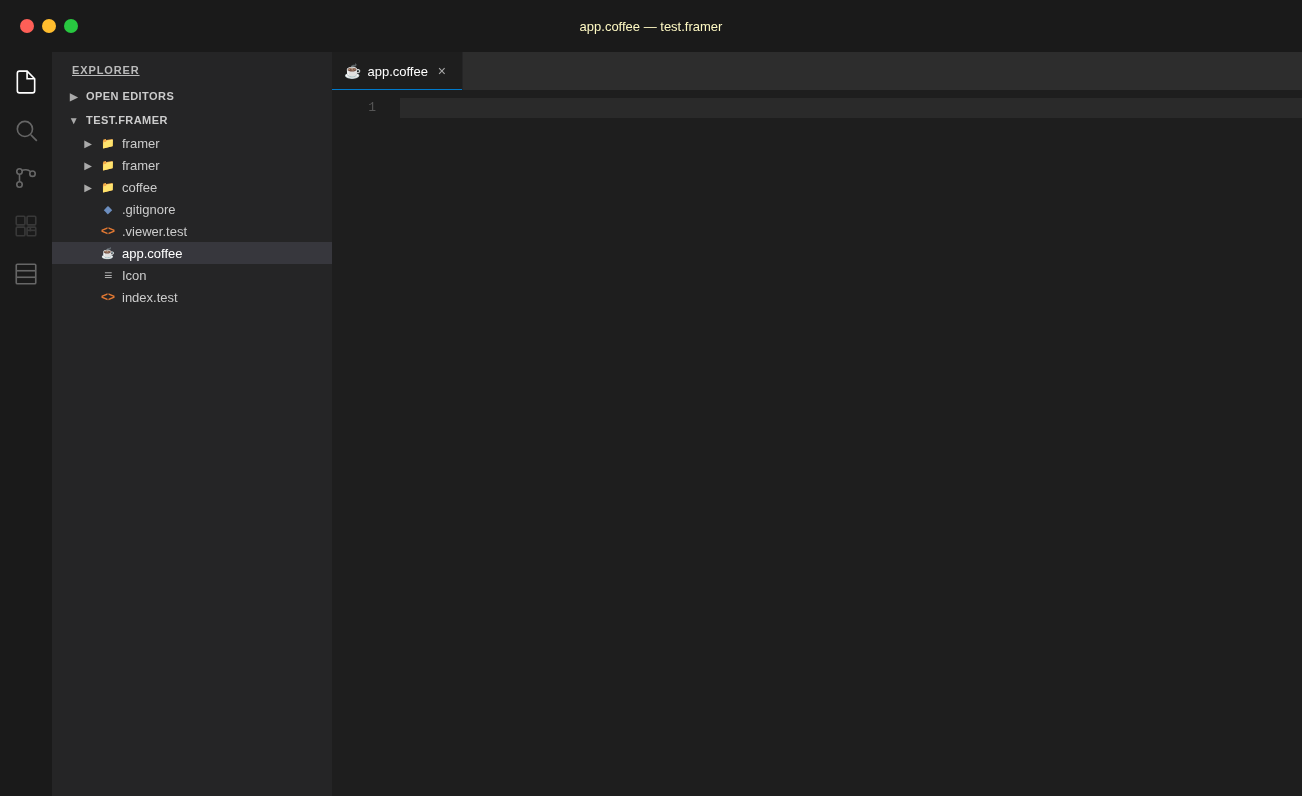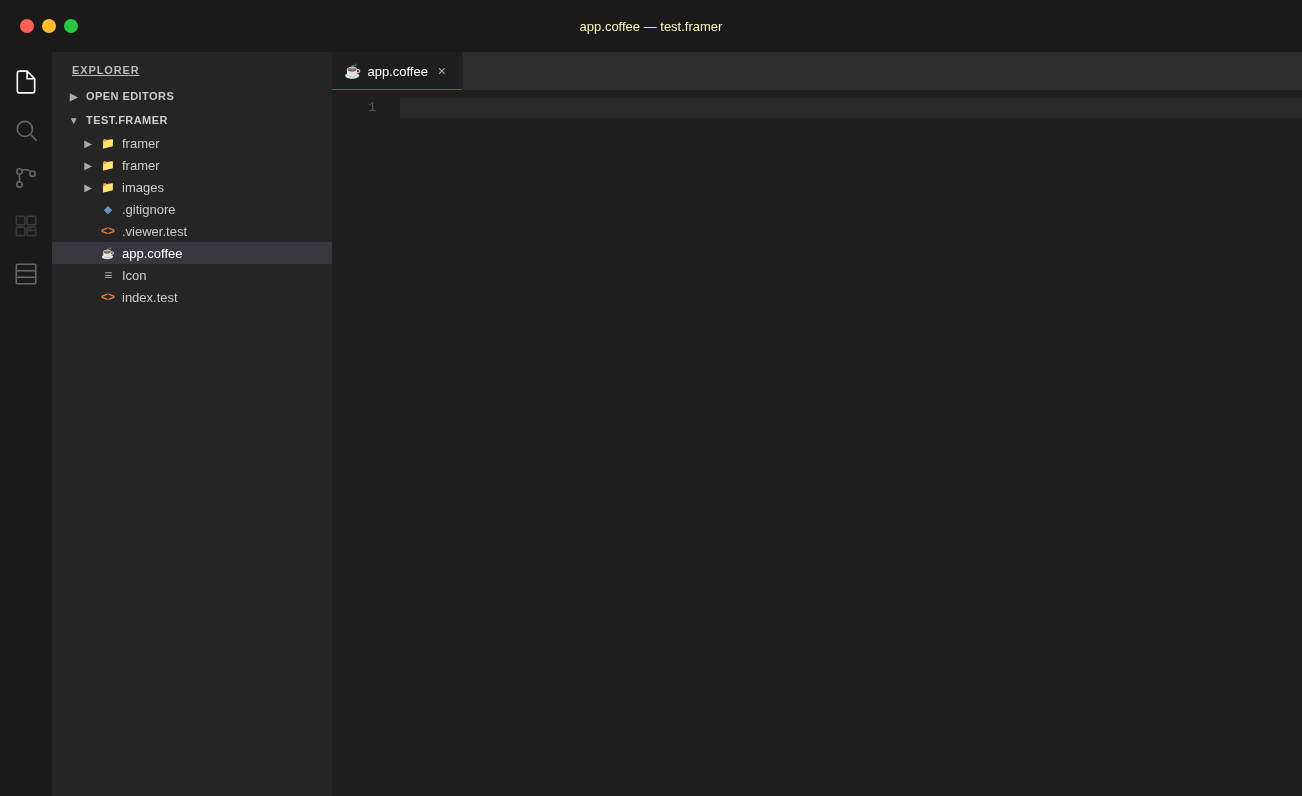--- a/index.html
+++ b/index.html
@@ -333,21 +333,21 @@
 
     <div class="tree-item">
       <span class="item-chevron">▶</span>
       <span class="item-icon" style="color:#dcb67a;">📁</span>
       <span class="item-label">framer</span>
     </div>
 
     <div class="tree-item">
       <span class="item-chevron">▶</span>
       <span class="item-icon" style="color:#dcb67a;">📁</span>
-      <span class="item-label">images</span>
+      <span class="item-label">coffee</span>
     </div>
 
     <div class="tree-item">
       <span class="item-chevron" style="visibility:hidden;">▶</span>
       <span class="item-icon icon-gitignore">◆</span>
       <span class="item-label">.gitignore</span>
     </div>
 
     <div class="tree-item">
       <span class="item-chevron" style="visibility:hidden;">▶</span>

